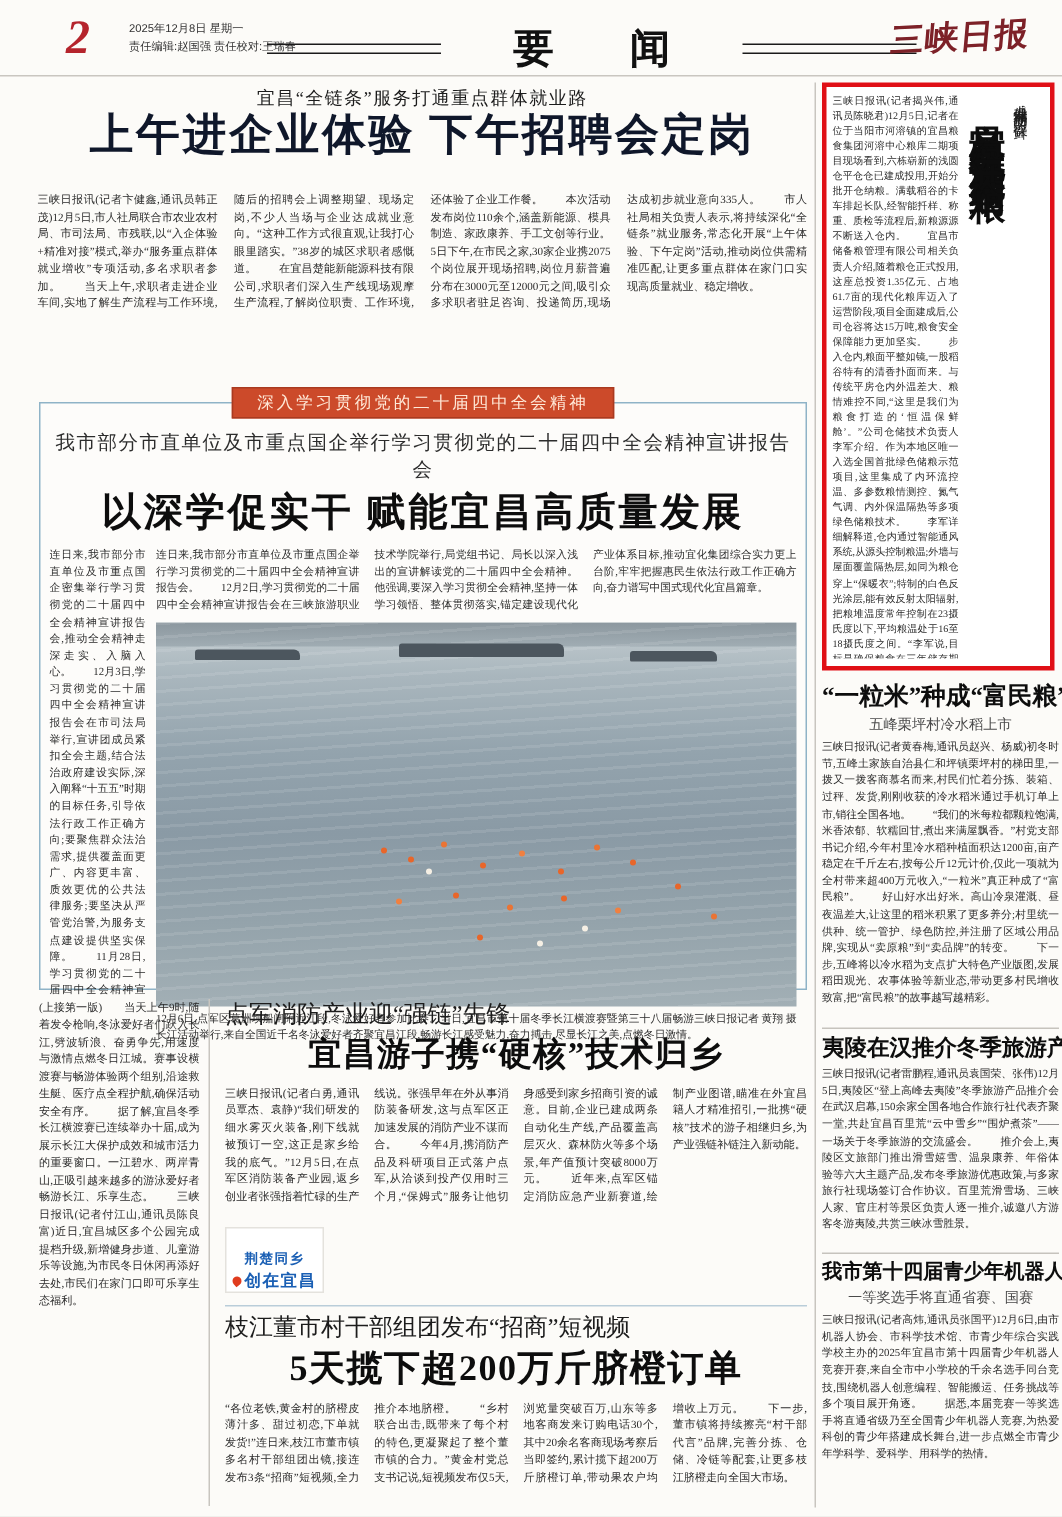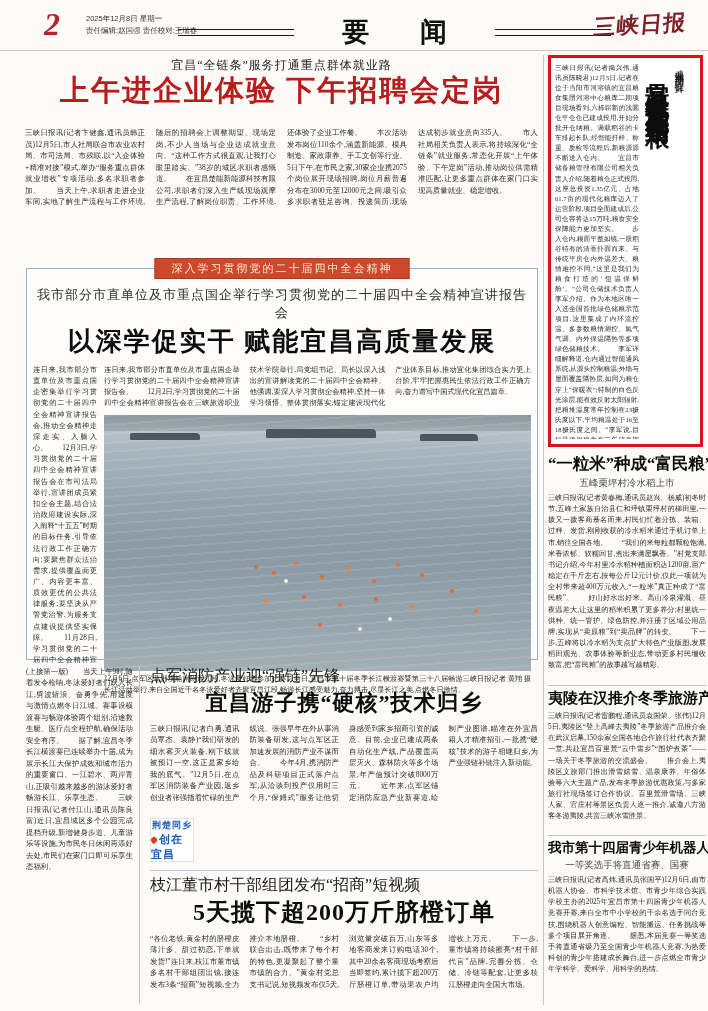--- a/index.html
+++ b/index.html
@@ -19,21 +19,21 @@
   .hline { flex:1; height:7px; border-top:1.5px solid #1a1a1a; border-bottom:1px solid #1a1a1a; }
   .hline.l { margin-left:150px; } .hline.r { margin-right:125px; }
   .sectitle { font-size:27px; font-weight:bold; color:#111; padding:0 26px;
               letter-spacing:22px; text-indent:22px; white-space:nowrap; }
   .masthead { position:absolute; right:22px; top:10px; font-size:22px; font-weight:bold;
               color:#7d2128; transform:skewX(-8deg) rotate(-3deg); letter-spacing:1px; }
   .hdr-rule { position:absolute; left:0; top:50px; width:708px; border-top:1px solid #c9c6c0; }
   
   .kicker { text-align:center; font-size:12px; color:#1c1c1c; letter-spacing:1px; }
   .kicker-sm { font-size:16px; color:#1c1c1c; }
-  .headline-xl { text-align:center; font-size:29px; font-weight:bold; color:#b91c1c;
+  .headline-xl { text-align:center; font-size:29px; font-weight:bold; color:#0f172a;
                  letter-spacing:2px; line-height:1.15; white-space:nowrap; }
   .headline-lg { text-align:center; font-size:23px; font-weight:bold; color:#0d0d0d;
                  letter-spacing:1px; white-space:nowrap; }
   .bodytxt { font-size:7.4px; line-height:1.55; text-align:justify; color:#2b2b2b;
              overflow:hidden; }
   .vrule { position:absolute; width:0; border-left:1px solid #c8c5bf; }
   
   .topstory { position:absolute; left:25px; top:57px; width:513px; height:198px; }
   .topstory .bodytxt { margin-top:20px; height:142px; column-count:4; column-gap:11px; }
   
@@ -88,22 +88,22 @@
   .caption { margin-top:3px; font-size:7.2px; line-height:1.5; text-align:justify; color:#2b2b2b; }
   .caption .credit { float:right; color:#2b2b2b; }
   
   .leftcol { position:absolute; left:26px; top:666px; width:114px; height:338px;
              padding-right:6px; border-right:1px solid #c8c5bf; }
   .leftcol .bodytxt { height:100%; }
   
   .homecoming { position:absolute; left:150px; top:666px; width:388px; height:198px; }
   .homecoming .headline-lg { font-size:22px; margin-top:1px; }
   .homecoming .bodytxt { position:relative; margin-top:5px; height:138px; column-count:4; column-gap:10px; }
-  .badge { position:absolute; left:150px; top:818px; width:44px; height:44px; background:#fff;
-           display:flex; flex-direction:column; align-items:center; justify-content:flex-start;
+  .badge { position:absolute; left:150px; top:818px; width:66px; height:44px; background:#fff;
+           display:flex; flex-direction:column; align-items:center; justify-content:flex-end;
            border:1px solid #e4e2dd; z-index:3; font-family:"Liberation Sans",sans-serif; }
   .badge .b1 { font-size:9px; font-weight:bold; color:#1a5fb4; letter-spacing:1px; }
   .badge .b2 { font-size:11px; font-weight:bold; color:#1a5fb4; letter-spacing:1px; }
   .badge .mark { display:inline-block; width:6px; height:6px; background:#e03c1e;
                  border-radius:50% 50% 50% 0; transform:rotate(-40deg); margin-right:2px; }
   
   .orangestory { position:absolute; left:150px; top:870px; width:388px; height:136px;
                  border-top:1px solid #b9cdd9; padding-top:4px; }
   .orangestory .headline-lg { font-size:24px; }
   .orangestory .bodytxt { margin-top:5px; height:78px; column-count:4; column-gap:10px; }

